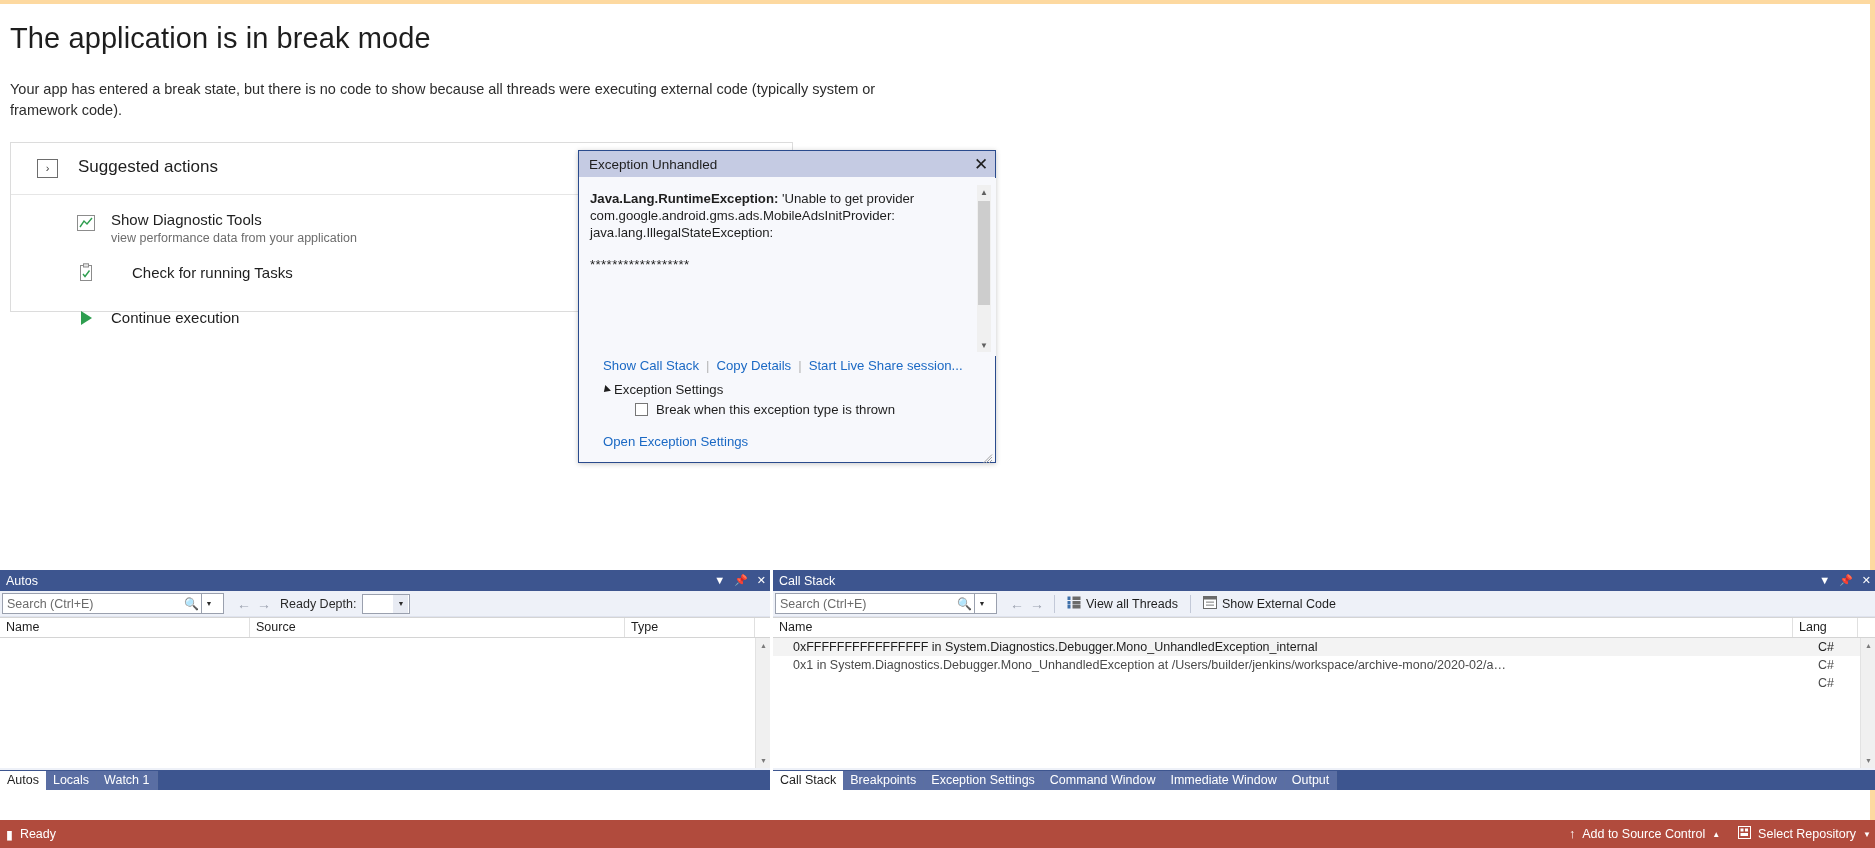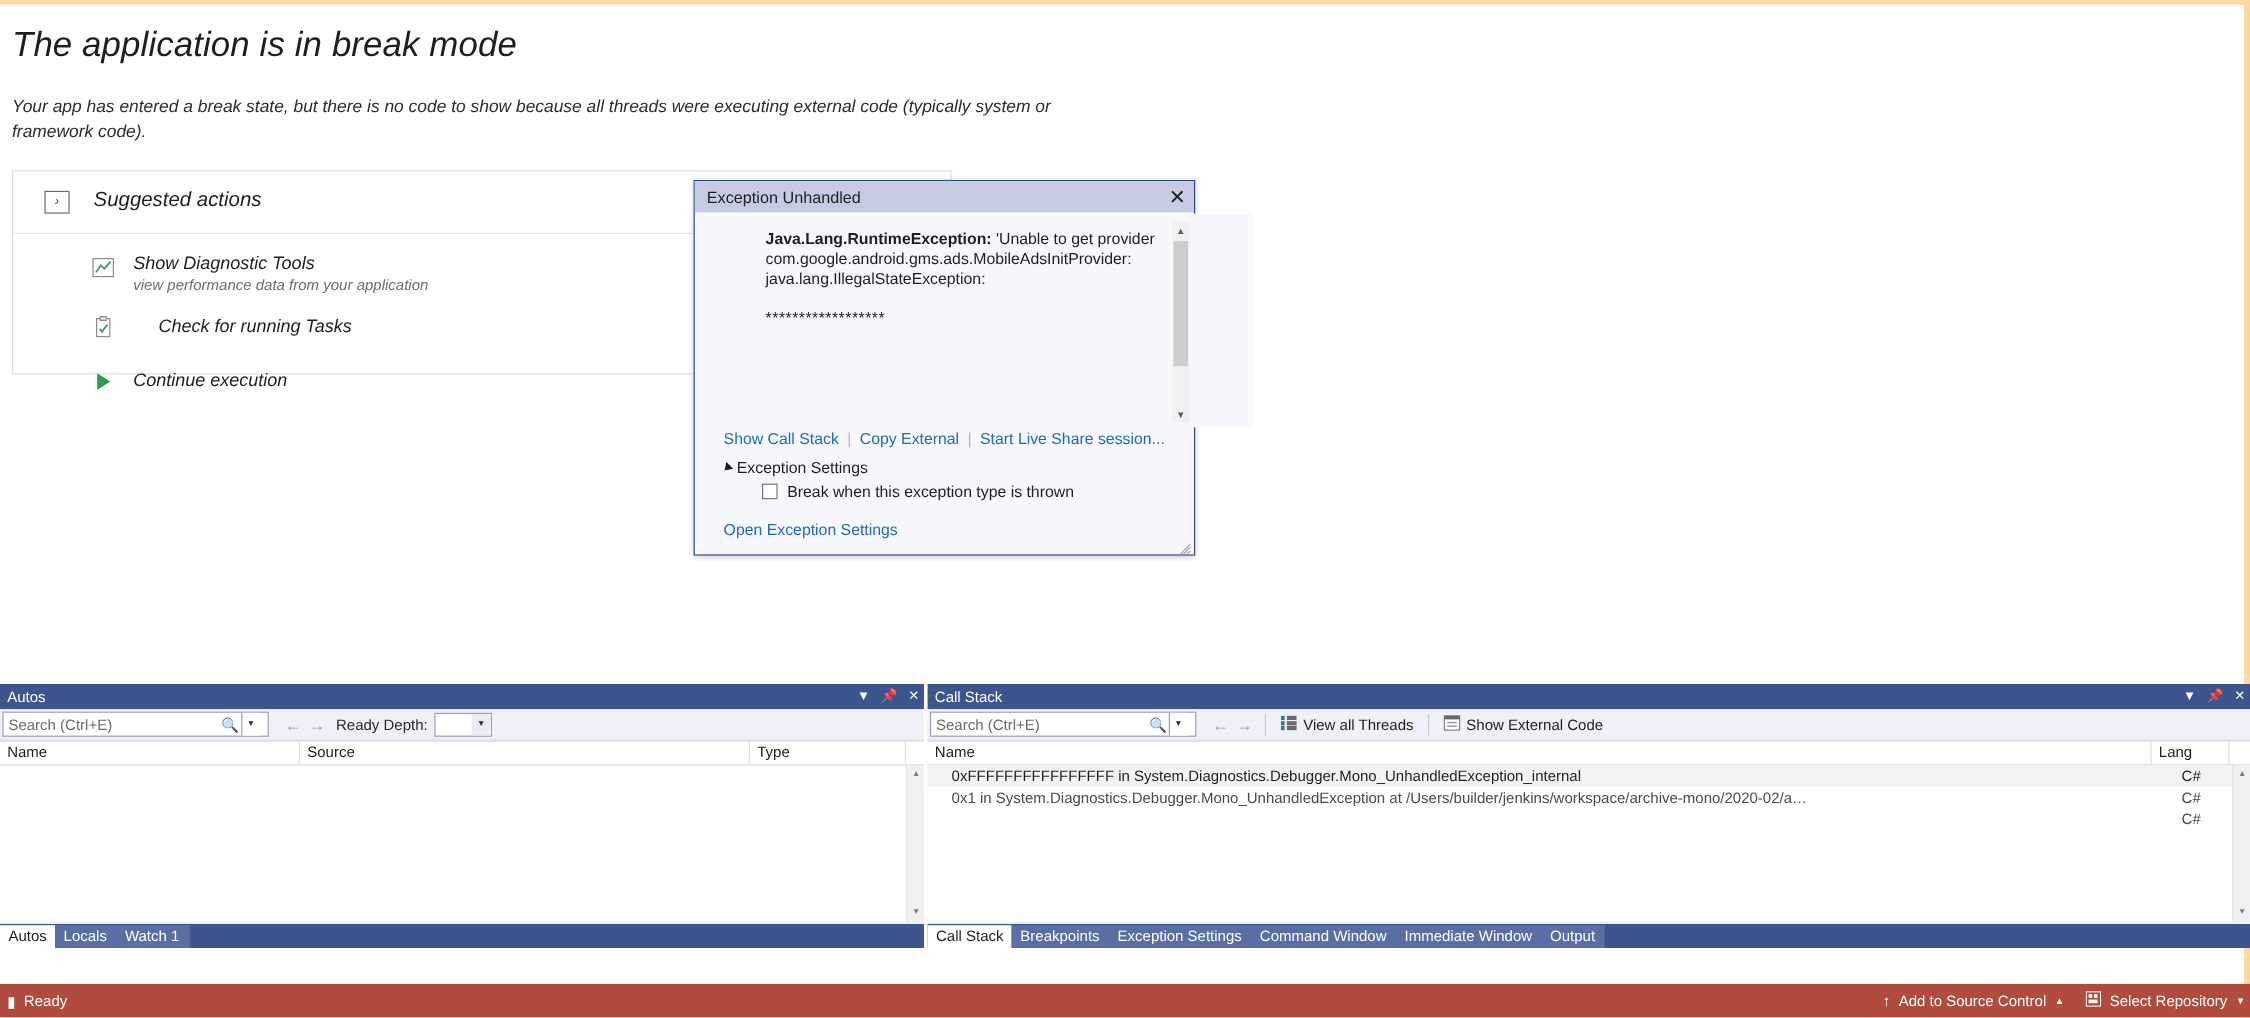--- a/index.html
+++ b/index.html
@@ -19,21 +19,20 @@
   .right-accent {
     position: absolute; right: 0; top: 0; width: 5px; height: 848px;
     background: #fdd9a0;
   }
 
   
   .breakpage {
     position: absolute; left: 0; top: 4px;
     width: 1867px; height: 556px;
     background: #ffffff;
-    font-style: italic;
   }
   .break-title {
     position: absolute; left: 10px; top: 18px;
     font-size: 29px; font-weight: 400; color: #1e1e1e;
     letter-spacing: 0.1px;
   }
   .break-sub {
     position: absolute; left: 10px; top: 75px; width: 900px;
     font-size: 14.5px; line-height: 21px; color: #2c2c2c;
   }
@@ -102,21 +101,20 @@
     width: 22px; height: 22px; cursor: pointer;
     display: flex; align-items: center; justify-content: center;
     font-size: 17px; color: #1e1e1e; line-height: 1;
   }
   .exc-body {
     position: absolute; left: 1px; top: 27px;
     width: 416px; height: 178px;
     background: #f7f8fc;
     padding: 12px 26px 6px 10px;
     overflow: hidden;
-    margin-left: 48px;
   }
   .exc-msg {
     font-size: 13.2px; line-height: 17px; color: #1e1e1e;
     word-wrap: break-word;
   }
   .exc-msg b { font-weight: bold; }
   .exc-stars {
     margin-top: 16px; font-size: 13.2px;
     letter-spacing: 0.4px; color: #1e1e1e;
   }
@@ -387,21 +385,21 @@
 
     <div class="exc-scroll">
       <div class="arrow">▲</div>
       <div class="thumb"></div>
       <div class="arrow bot">▼</div>
     </div>
 
     <div class="exc-links">
       <a>Show Call Stack</a>
       <span class="sep">|</span>
-      <a>Copy External</a>
+      <a>Copy Details</a>
       <span class="sep">|</span>
       <a>Start Live Share session...</a>
     </div>
 
     <div class="exc-settings-row">
       <span class="exc-tri"></span>
       <span>Exception Settings</span>
     </div>
 
     <div class="exc-check-row">

